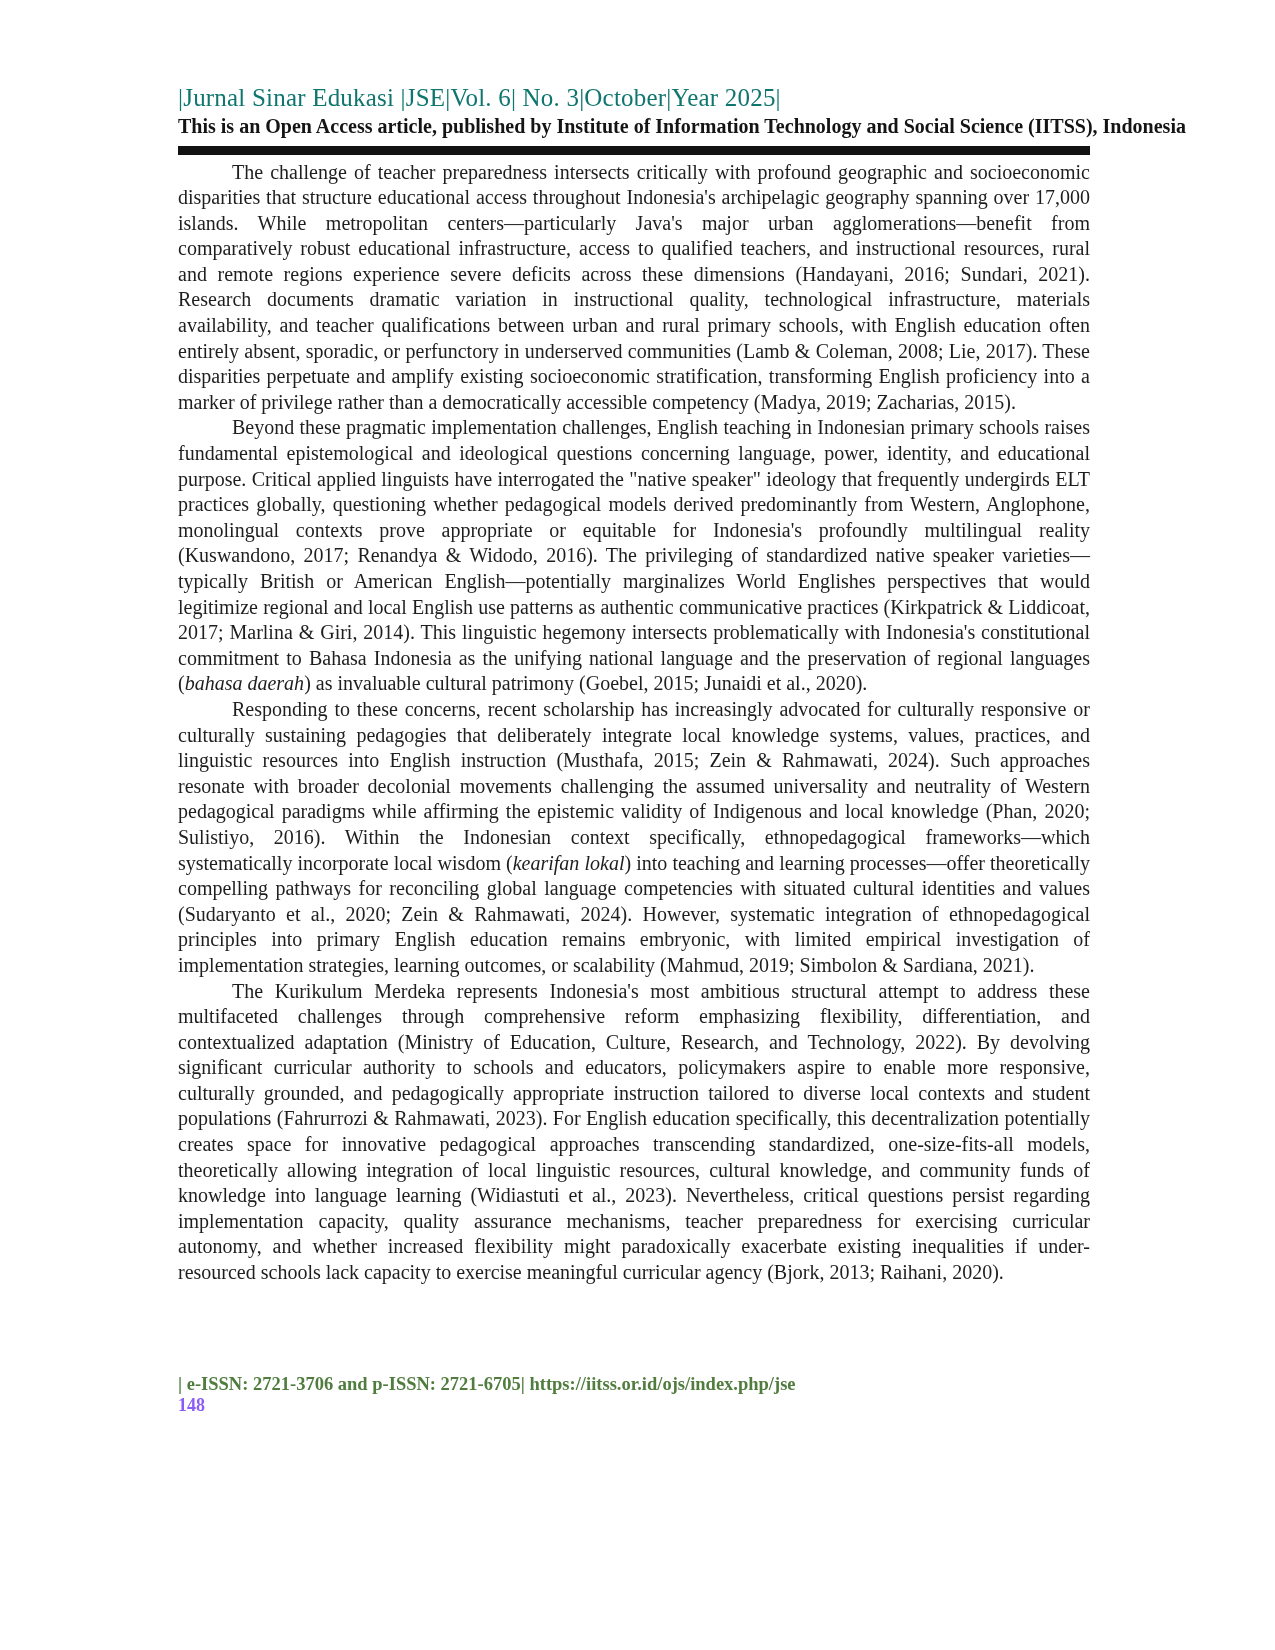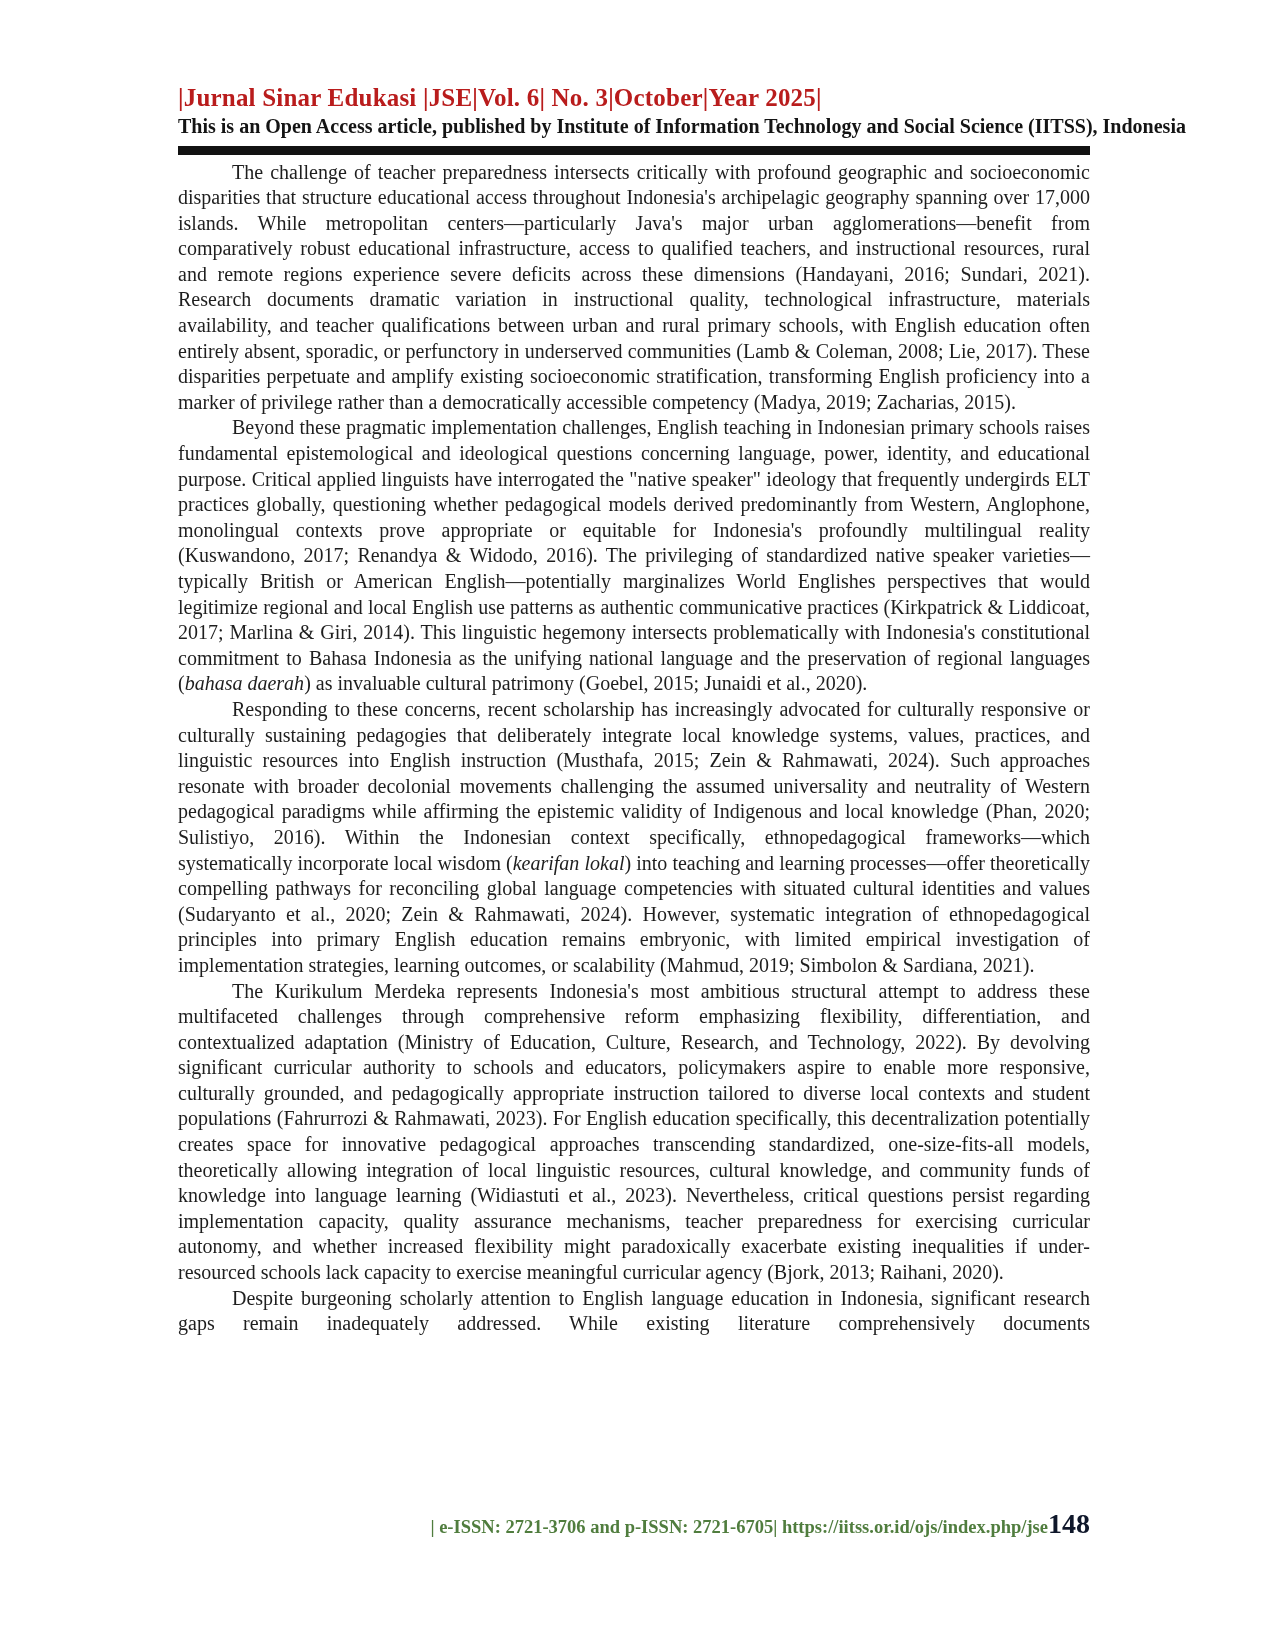--- a/index.html
+++ b/index.html
@@ -11,22 +11,22 @@
     font-family: "Liberation Serif", serif;
     overflow: hidden;
   }
   .content {
     position: absolute;
     left: 178px;
     top: 84px;
     width: 912px;
   }
   .journal-line {
-    color: #b91c1c;
-    font-weight: bold;
+    color: #0f766e;
+    font-weight: normal;
     font-size: 25px;
     line-height: 1.1;
     letter-spacing: 0.2px;
     white-space: nowrap;
   }
   .open-access-line {
     color: #141414;
     font-weight: bold;
     font-size: 20px;
     line-height: 1.25;
@@ -47,61 +47,61 @@
   }
   .article p {
     margin: 0;
     text-indent: 54px;
   }
   .article p em { }
   .article p.continues { text-align-last: justify; }
   .page-footer {
     position: absolute;
     left: 178px;
-    top: 1508px;
+    top: 1374px;
     width: 912px;
     display: flex;
     justify-content: flex-end;
     align-items: baseline;
+    flex-direction: column;
   }
   .footer-issn {
     color: #507d3e;
     font-weight: bold;
     font-size: 18.5px;
     white-space: nowrap;
   }
   .footer-url {
     color: #507d3e;
     font-weight: bold;
     text-decoration: none;
   }
   .page-number {
-    color: #0f172a;
+    color: #8b5cf6;
     font-weight: bold;
-    font-size: 28px;
+    font-size: 18px;
   }
 </style>
 </head>
 <body>
 
 <div class="page">
   <div class="content">
 
     <header>
       <div class="journal-line">|Jurnal Sinar Edukasi |JSE|Vol. 6| No. 3|October|Year 2025|</div>
       <div class="open-access-line">This is an Open Access article, published by Institute of Information Technology and Social Science (IITSS), Indonesia</div>
       <div class="header-rule"></div>
     </header>
 
     <main class="article">
         <p><span>The challenge of teacher preparedness intersects critically with profound geographic and socioeconomic disparities that structure educational access throughout Indonesia's archipelagic geography spanning over 17,000 islands. While metropolitan centers—particularly Java's major urban agglomerations—benefit from comparatively robust educational infrastructure, access to qualified teachers, and instructional resources, rural and remote regions experience severe deficits across these dimensions (Handayani, 2016; Sundari, 2021). Research documents dramatic variation in instructional quality, technological infrastructure, materials availability, and teacher qualifications between urban and rural primary schools, with English education often entirely absent, sporadic, or perfunctory in underserved communities (Lamb &amp; Coleman, 2008; Lie, 2017). These disparities perpetuate and amplify existing socioeconomic stratification, transforming English proficiency into a marker of privilege rather than a democratically accessible competency (Madya, 2019; Zacharias, 2015).</span></p>
         <p><span>Beyond these pragmatic implementation challenges, English teaching in Indonesian primary schools raises fundamental epistemological and ideological questions concerning language, power, identity, and educational purpose. Critical applied linguists have interrogated the "native speaker" ideology that frequently undergirds ELT practices globally, questioning whether pedagogical models derived predominantly from Western, Anglophone, monolingual contexts prove appropriate or equitable for Indonesia's profoundly multilingual reality (Kuswandono, 2017; Renandya &amp; Widodo, 2016). The privileging of standardized native speaker varieties—typically British or American English—potentially marginalizes World Englishes perspectives that would legitimize regional and local English use patterns as authentic communicative practices (Kirkpatrick &amp; Liddicoat, 2017; Marlina &amp; Giri, 2014). This linguistic hegemony intersects problematically with Indonesia's constitutional commitment to Bahasa Indonesia as the unifying national language and the preservation of regional languages (</span><em>bahasa daerah</em><span>) as invaluable cultural patrimony (Goebel, 2015; Junaidi et al., 2020).</span></p>
         <p><span>Responding to these concerns, recent scholarship has increasingly advocated for culturally responsive or culturally sustaining pedagogies that deliberately integrate local knowledge systems, values, practices, and linguistic resources into English instruction (Musthafa, 2015; Zein &amp; Rahmawati, 2024). Such approaches resonate with broader decolonial movements challenging the assumed universality and neutrality of Western pedagogical paradigms while affirming the epistemic validity of Indigenous and local knowledge (Phan, 2020; Sulistiyo, 2016). Within the Indonesian context specifically, ethnopedagogical frameworks—which systematically incorporate local wisdom (</span><em>kearifan lokal</em><span>) into teaching and learning processes—offer theoretically compelling pathways for reconciling global language competencies with situated cultural identities and values (Sudaryanto et al., 2020; Zein &amp; Rahmawati, 2024). However, systematic integration of ethnopedagogical principles into primary English education remains embryonic, with limited empirical investigation of implementation strategies, learning outcomes, or scalability (Mahmud, 2019; Simbolon &amp; Sardiana, 2021).</span></p>
         <p><span>The Kurikulum Merdeka represents Indonesia's most ambitious structural attempt to address these multifaceted challenges through comprehensive reform emphasizing flexibility, differentiation, and contextualized adaptation (Ministry of Education, Culture, Research, and Technology, 2022). By devolving significant curricular authority to schools and educators, policymakers aspire to enable more responsive, culturally grounded, and pedagogically appropriate instruction tailored to diverse local contexts and student populations (Fahrurrozi &amp; Rahmawati, 2023). For English education specifically, this decentralization potentially creates space for innovative pedagogical approaches transcending standardized, one-size-fits-all models, theoretically allowing integration of local linguistic resources, cultural knowledge, and community funds of knowledge into language learning (Widiastuti et al., 2023). Nevertheless, critical questions persist regarding implementation capacity, quality assurance mechanisms, teacher preparedness for exercising curricular autonomy, and whether increased flexibility might paradoxically exacerbate existing inequalities if under-resourced schools lack capacity to exercise meaningful curricular agency (Bjork, 2013; Raihani, 2020).</span></p>
-        <p class="continues"><span>Despite burgeoning scholarly attention to English language education in Indonesia, significant research gaps remain inadequately addressed. While existing literature comprehensively documents</span></p>
       </main>
   </div>
 
   <footer class="page-footer">
     <div class="footer-issn">
       <span>| e-ISSN: 2721-3706 and p-ISSN: 2721-6705| </span><a href="#" class="footer-url">https://iitss.or.id/ojs/index.php/jse</a>
     </div>
     <div class="page-number">148</div>
   </footer>
 </div>

